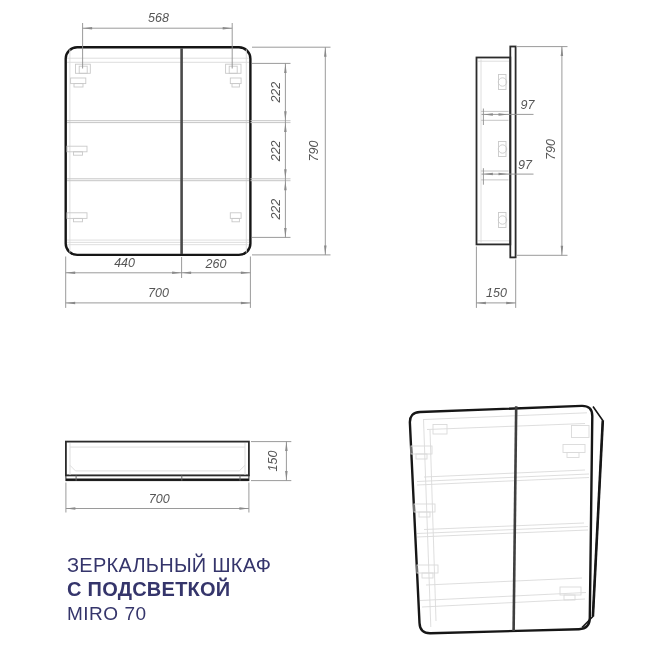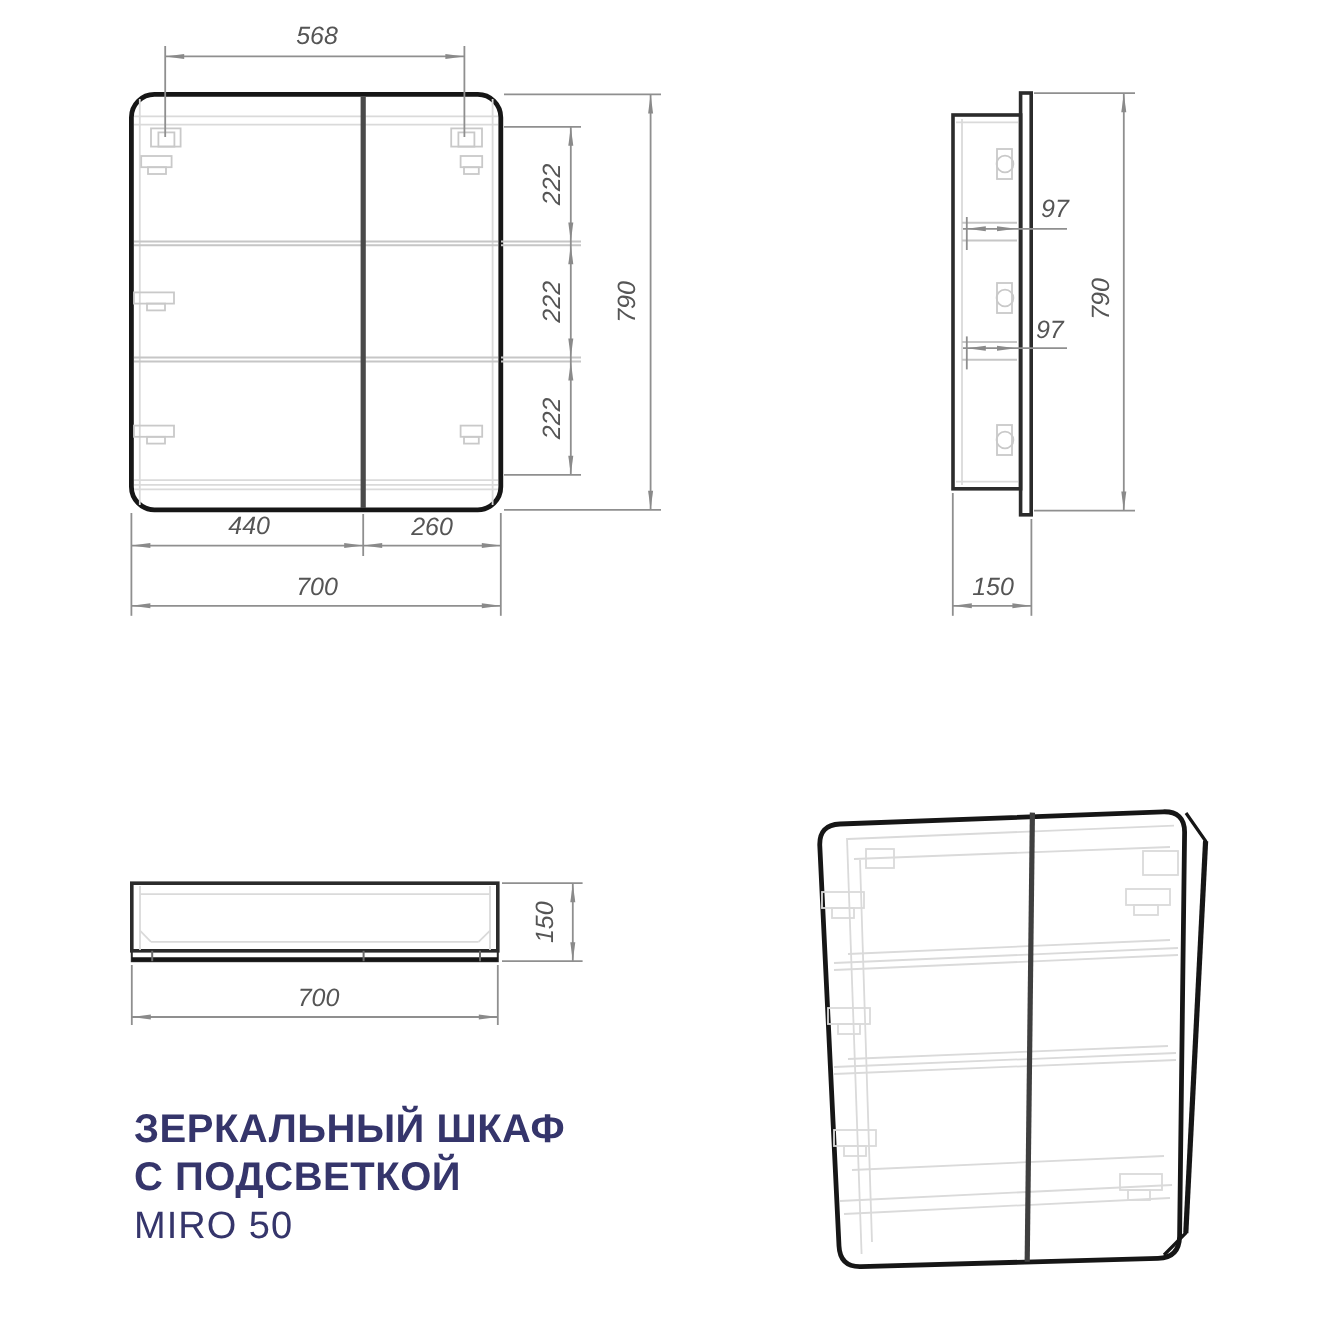--- a/index.html
+++ b/index.html
@@ -292,18 +292,18 @@
 </g>
 
 <g class="lite">
   <rect x="560" y="587" width="21" height="8"></rect>
   <rect x="564" y="595" width="11" height="5"></rect>
 </g>
 
 <line x1="516.2" y1="406.3" x2="513.6" y2="630.9" stroke="#3f3f3f" stroke-width="2.6"></line>
 </svg>
 
-<div style="position:absolute;left:67px;top:553.5px;font-size:20px;font-weight:bold;color:#35356b;letter-spacing:0.25px;white-space:nowrap;">ЗЕРКАЛЬНЫЙ ШКАФ</div>
+<div style="position:absolute;left:67px;top:553.5px;font-size:20px;font-weight:normal;color:#35356b;letter-spacing:0.25px;white-space:nowrap;">ЗЕРКАЛЬНЫЙ ШКАФ</div>
 
 <div style="position:absolute;left:67px;top:578px;font-size:20px;font-weight:bold;color:#35356b;letter-spacing:0.25px;white-space:nowrap;text-align:right;">С ПОДСВЕТКОЙ</div>
 
-<div style="position:absolute;left:67px;top:602.5px;font-size:19px;font-weight:normal;color:#35356b;letter-spacing:0.5px;white-space:nowrap;">MIRO 50</div>
+<div style="position:absolute;left:67px;top:602.5px;font-size:19px;font-weight:normal;color:#35356b;letter-spacing:0.5px;white-space:nowrap;">MIRO 70</div>
 </div>
 
 </body></html>

